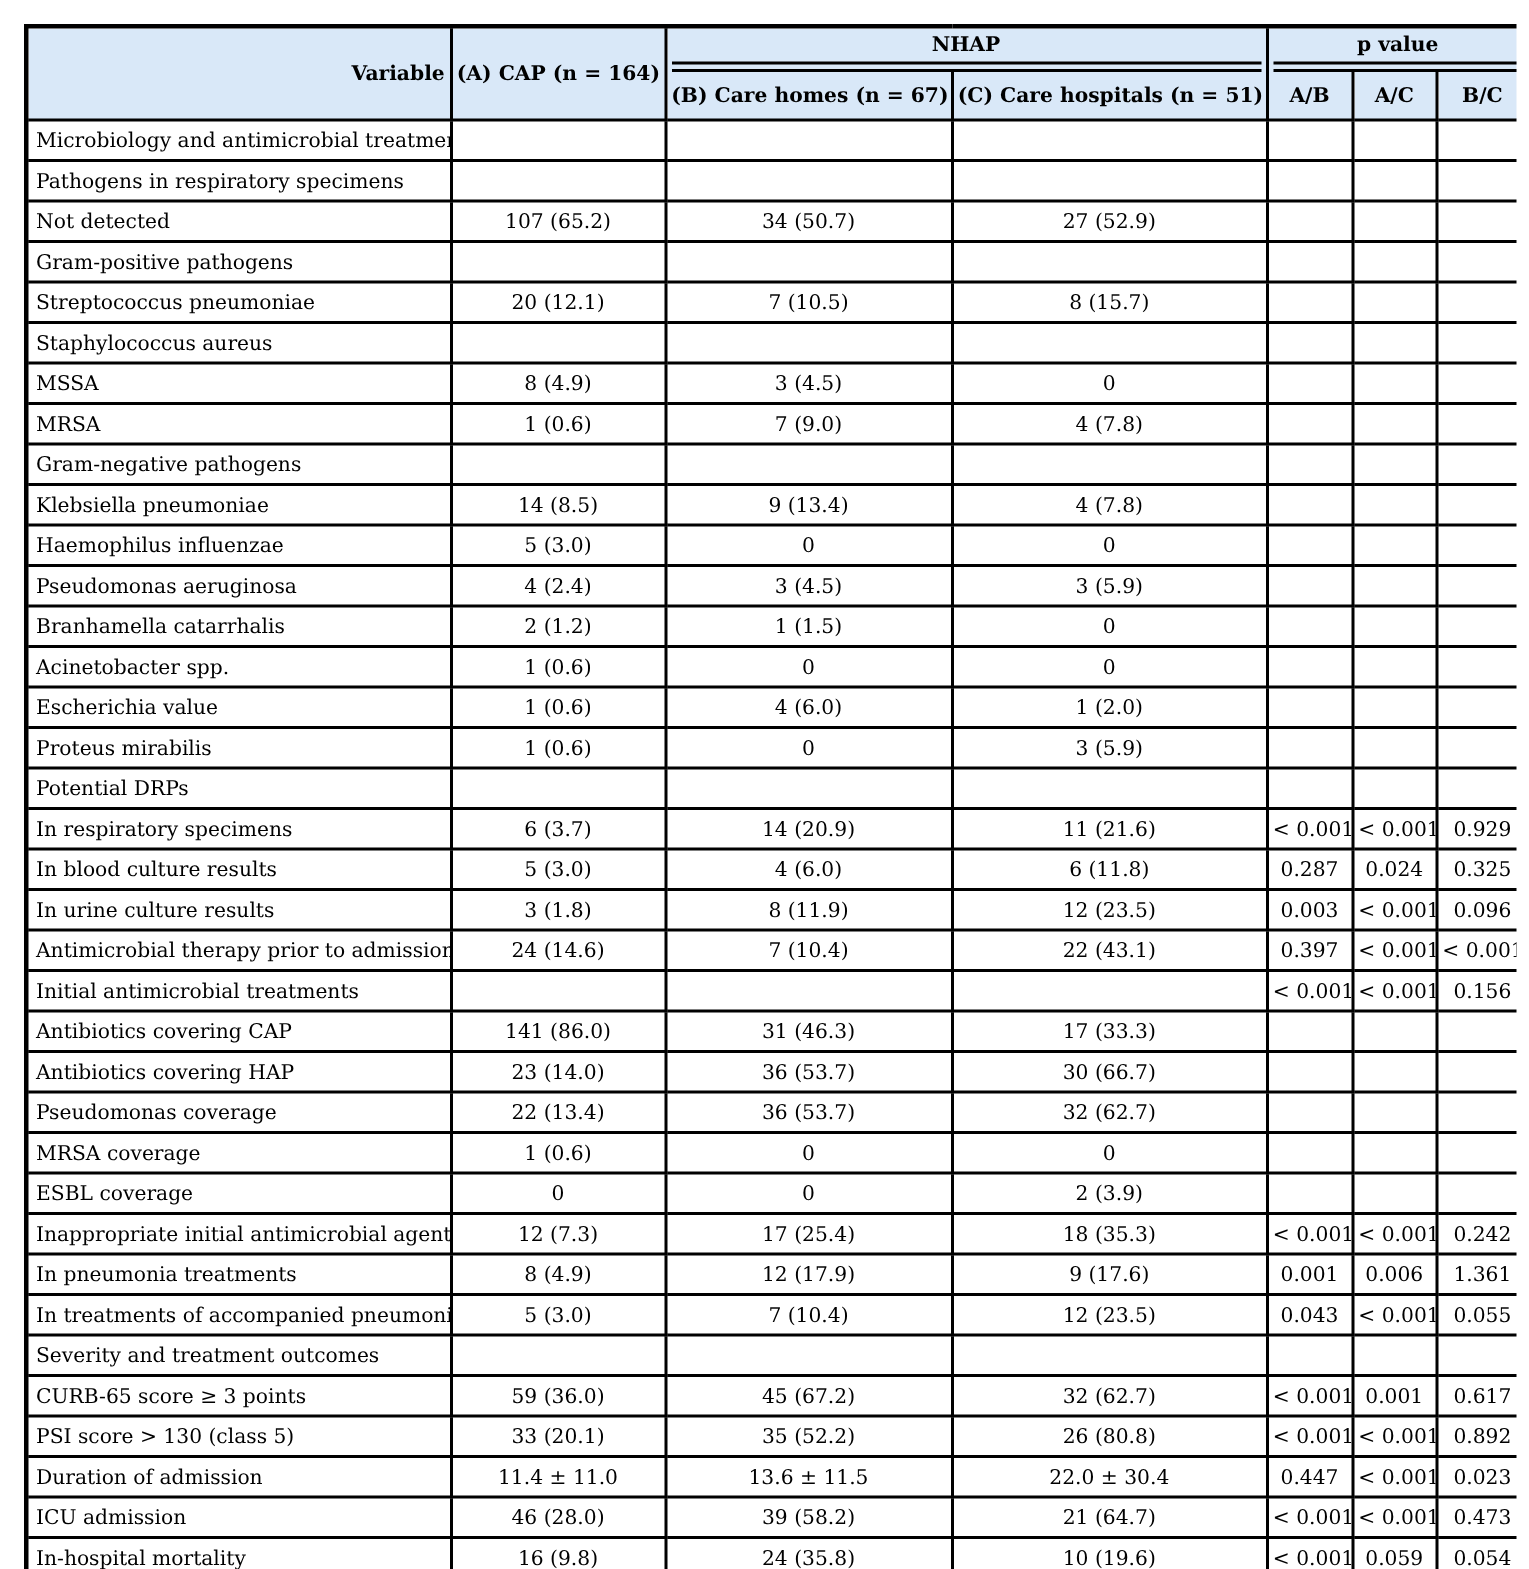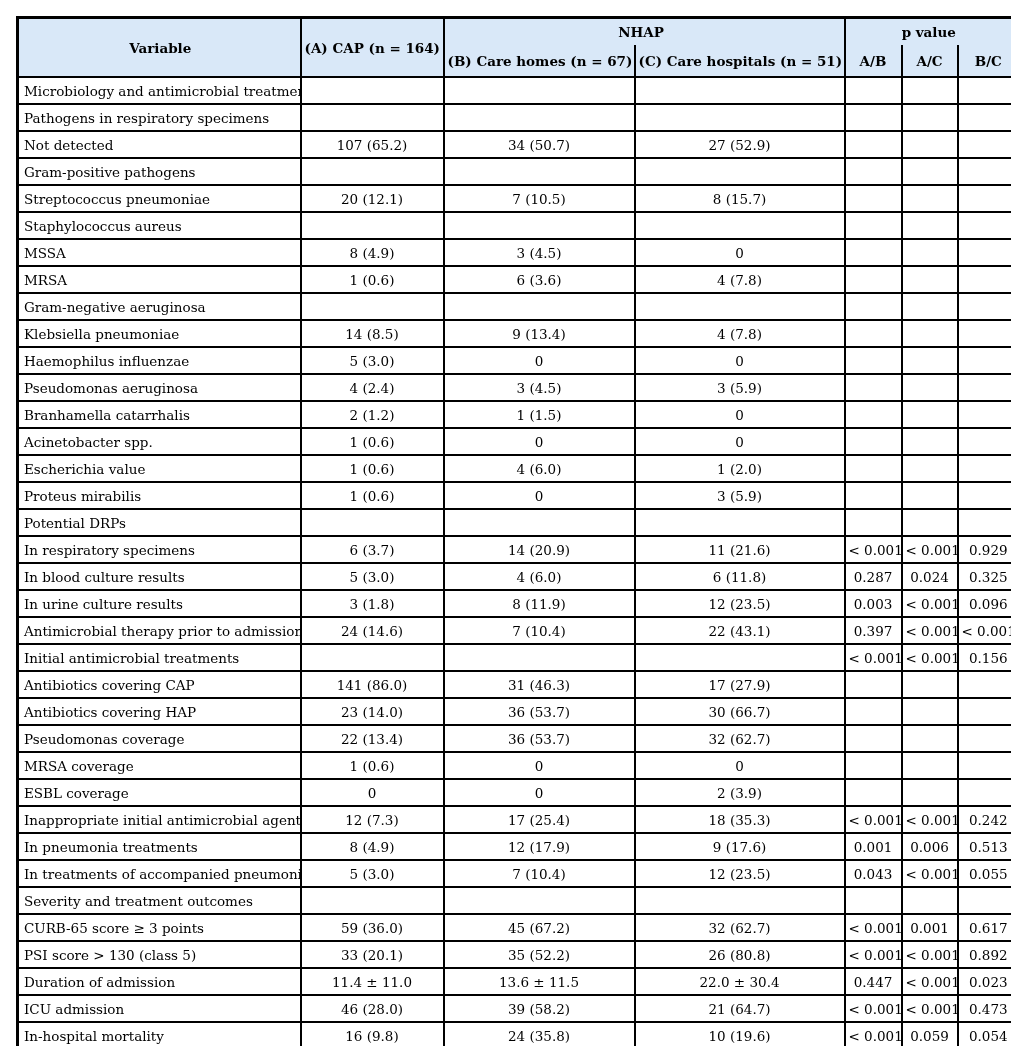--- a/index.html
+++ b/index.html
@@ -26,31 +26,31 @@
     white-space: nowrap;
   }
   thead th {
     background: var(--header-bg);
     font-weight: bold;
     text-align: center;
     vertical-align: middle;
     padding: 2px 3px;
   }
   th.var-th {
-    text-align: center;
+    text-align: right;
     padding-left: 5px;
   }
   th.group-th {
     padding: 0;
     border-bottom-style: hidden;
     vertical-align: bottom;
   }
   .group-inner {
     display: flex;
-    flex-direction: row;
+    flex-direction: column;
     justify-content: flex-end;
     min-height: 26px;
   }
   .glabel {
     flex: 1;
     display: flex;
     align-items: center;
     justify-content: center;
     padding: 3px 0 3px;
   }
@@ -176,28 +176,28 @@
     <td class="num">8 (4.9)</td>
     <td class="num">3 (4.5)</td>
     <td class="num">0</td>
     <td class="num"></td>
     <td class="num"></td>
     <td class="num"></td>
   </tr>
       <tr>
     <td class="var">MRSA</td>
     <td class="num">1 (0.6)</td>
-    <td class="num">6 (3.6)</td>
+    <td class="num">7 (9.0)</td>
     <td class="num">4 (7.8)</td>
     <td class="num"></td>
     <td class="num"></td>
     <td class="num"></td>
   </tr>
       <tr>
-    <td class="var">Gram-negative aeruginosa</td>
+    <td class="var">Gram-negative pathogens</td>
     <td class="num"></td>
     <td class="num"></td>
     <td class="num"></td>
     <td class="num"></td>
     <td class="num"></td>
     <td class="num"></td>
   </tr>
       <tr>
     <td class="var">Klebsiella pneumoniae</td>
     <td class="num">14 (8.5)</td>
@@ -312,21 +312,21 @@
     <td class="num"></td>
     <td class="num"></td>
     <td class="num">&lt; 0.001</td>
     <td class="num">&lt; 0.001</td>
     <td class="num">0.156</td>
   </tr>
       <tr>
     <td class="var">Antibiotics covering CAP</td>
     <td class="num">141 (86.0)</td>
     <td class="num">31 (46.3)</td>
-    <td class="num">17 (27.9)</td>
+    <td class="num">17 (33.3)</td>
     <td class="num"></td>
     <td class="num"></td>
     <td class="num"></td>
   </tr>
       <tr>
     <td class="var">Antibiotics covering HAP</td>
     <td class="num">23 (14.0)</td>
     <td class="num">36 (53.7)</td>
     <td class="num">30 (66.7)</td>
     <td class="num"></td>
@@ -369,21 +369,21 @@
     <td class="num">&lt; 0.001</td>
     <td class="num">0.242</td>
   </tr>
       <tr>
     <td class="var">In pneumonia treatments</td>
     <td class="num">8 (4.9)</td>
     <td class="num">12 (17.9)</td>
     <td class="num">9 (17.6)</td>
     <td class="num">0.001</td>
     <td class="num">0.006</td>
-    <td class="num">0.513</td>
+    <td class="num">1.361</td>
   </tr>
       <tr>
     <td class="var">In treatments of accompanied pneumoniae</td>
     <td class="num">5 (3.0)</td>
     <td class="num">7 (10.4)</td>
     <td class="num">12 (23.5)</td>
     <td class="num">0.043</td>
     <td class="num">&lt; 0.001</td>
     <td class="num">0.055</td>
   </tr>

